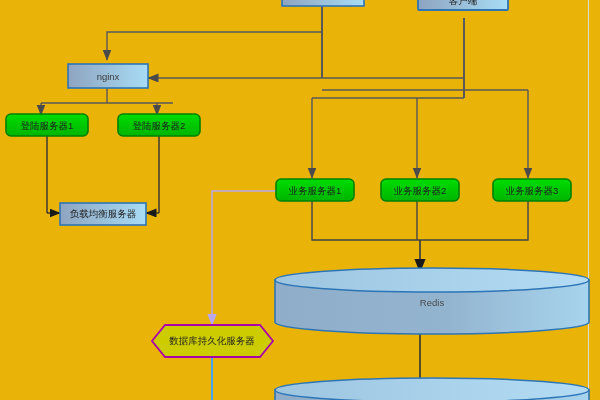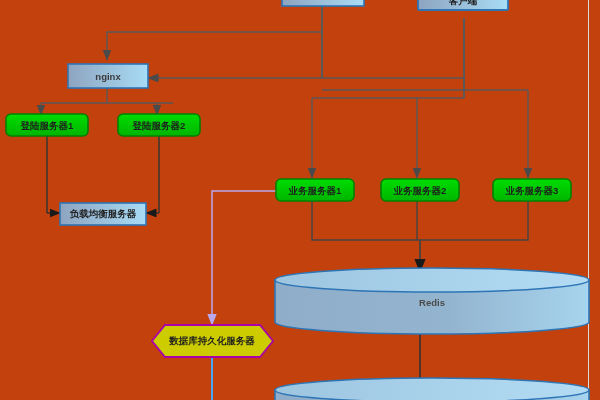--- a/index.html
+++ b/index.html
@@ -4,24 +4,23 @@
 <style>
   html, body {
     margin: 0;
     padding: 0;
     background: #ffffff;
   }
   #stage {
     position: relative;
     width: 600px;
     height: 400px;
-    background: #c2410c;
+    background: #eab308;
     overflow: hidden;
     font-family: "Liberation Sans", sans-serif;
-    font-weight: bold;
   }
   svg.diagram {
     display: block;
     width: 600px;
     height: 400px;
   }
   text {
     font-family: "Liberation Sans", sans-serif;
     fill: #3b3b3b;
   }

